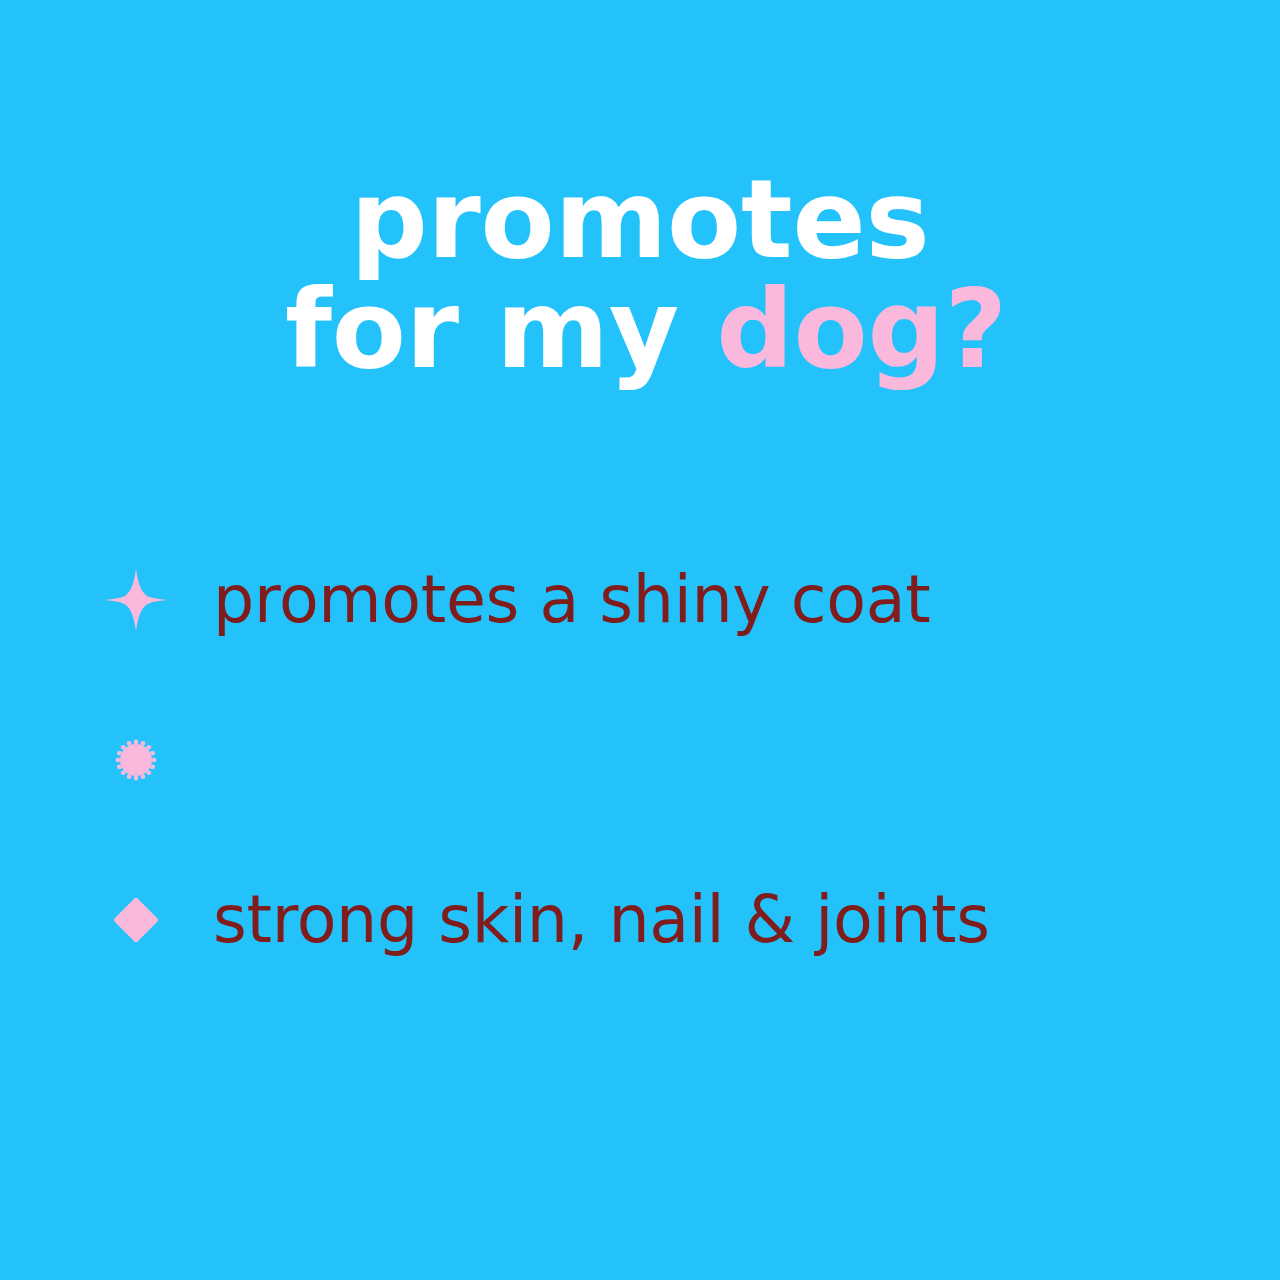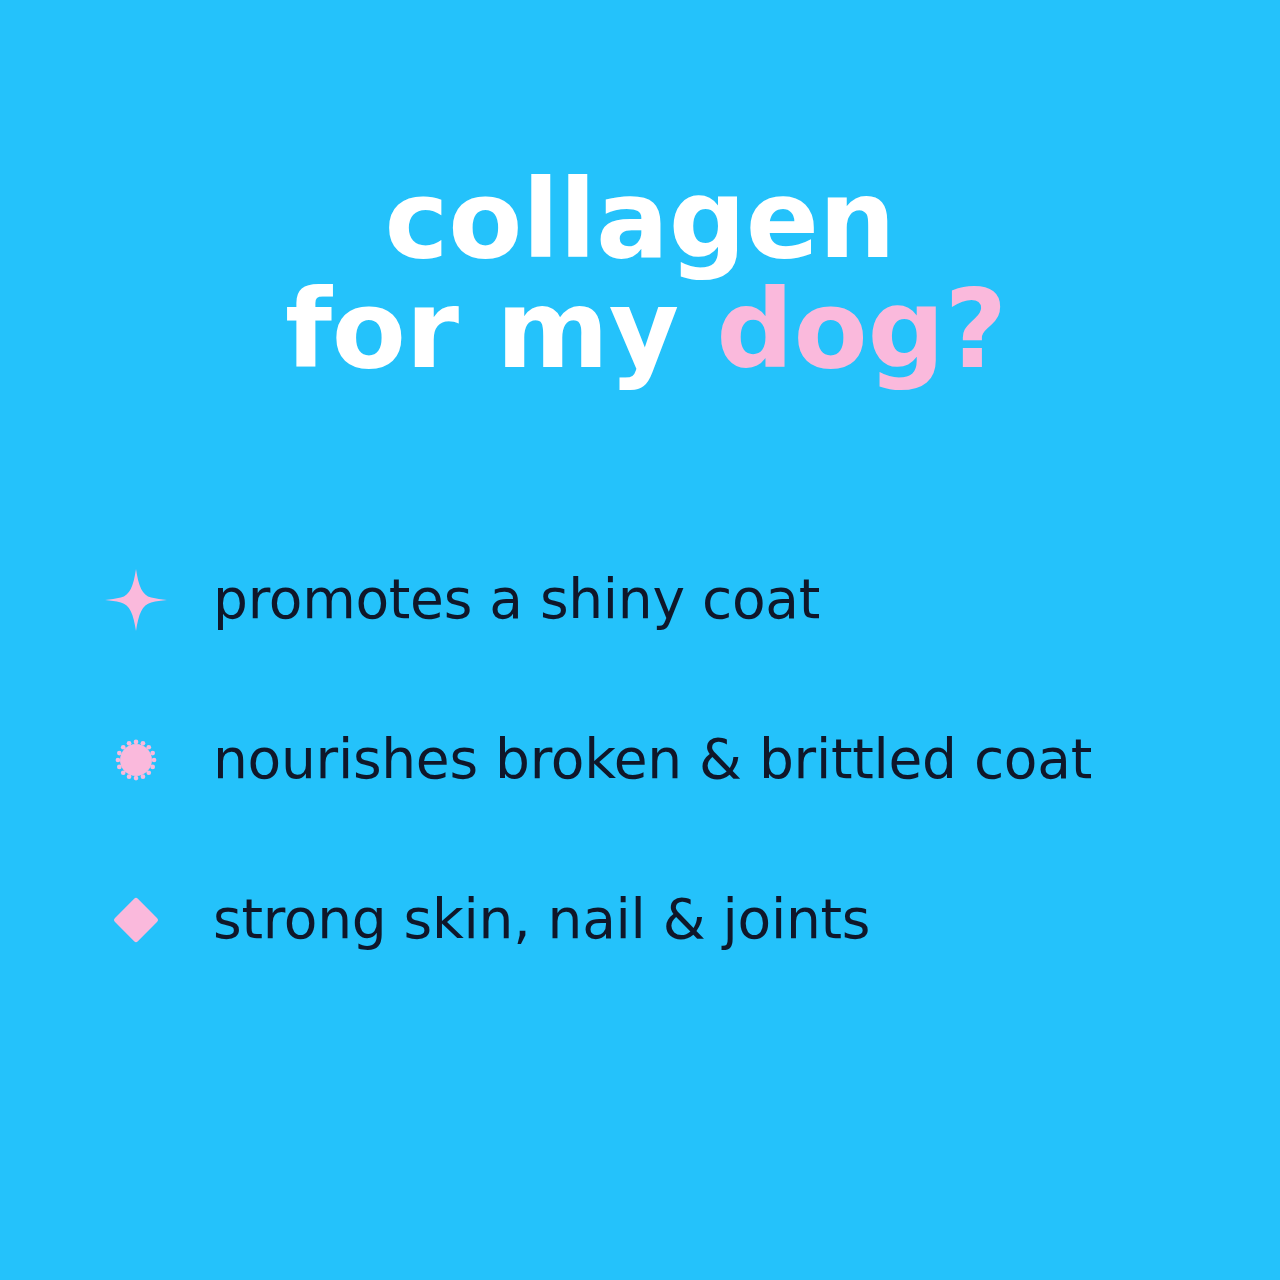--- a/index.html
+++ b/index.html
@@ -76,36 +76,36 @@
     align-items: center;
     justify-content: center;
   }
   .bullet svg {
     display: block;
     overflow: visible;
   }
   .benefit-text {
     font-family: "DejaVu Sans", sans-serif;
     font-weight: 400;
-    font-size: 55px;
-    color: #0f172a;
+    font-size: 65px;
+    color: #7f1d1d;
     letter-spacing: -0.005em;
     white-space: nowrap;
     margin-left: 39px;
     line-height: 1.05;
     -webkit-font-smoothing: antialiased;
   }
 </style>
 </head>
 <body>
 
 <div id="poster">
 
   <div class="headline">
-    <span class="line line1">collagen</span>
+    <span class="line line1">promotes</span>
     <span class="line line2"><span>for my </span><span class="accent">dog?</span></span>
   </div>
 
   <div class="benefits">
 
     <div class="benefit-row">
       <span class="bullet">
         <svg width="64" height="64" viewBox="0 0 64 64" aria-hidden="true">
           <path d="M32 1 C34.6 18.2 38.2 27.4 47.2 29.6 C52.6 30.9 56.9 31.4 63 32 C56.9 32.6 52.6 33.1 47.2 34.4 C38.2 36.6 34.6 45.8 32 63 C29.4 45.8 25.8 36.6 16.8 34.4 C11.4 33.1 7.1 32.6 1 32 C7.1 31.4 11.4 30.9 16.8 29.6 C25.8 27.4 29.4 18.2 32 1 Z" fill="#fab9dc"></path>
         </svg>
@@ -131,21 +131,20 @@
             <circle cx="33.5" cy="89.7" r="5.6"></circle>
             <circle cx="19.6" cy="80.4" r="5.6"></circle>
             <circle cx="10.3" cy="66.5" r="5.6"></circle>
             <circle cx="7.0" cy="50.0" r="5.6"></circle>
             <circle cx="10.3" cy="33.5" r="5.6"></circle>
             <circle cx="19.6" cy="19.6" r="5.6"></circle>
             <circle cx="33.5" cy="10.3" r="5.6"></circle>
           </g>
         </svg>
       </span>
-      <span class="benefit-text">nourishes broken &amp; brittled coat</span>
     </div>
 
     <div class="benefit-row">
       <span class="bullet">
         <svg width="44" height="44" viewBox="0 0 100 100" aria-hidden="true">
           <path d="M50 6 L94 50 L50 94 L6 50 Z" fill="#fab9dc" stroke="#fab9dc" stroke-width="12" stroke-linejoin="round"></path>
         </svg>
       </span>
       <span class="benefit-text">strong skin, nail &amp; joints</span>
     </div>

